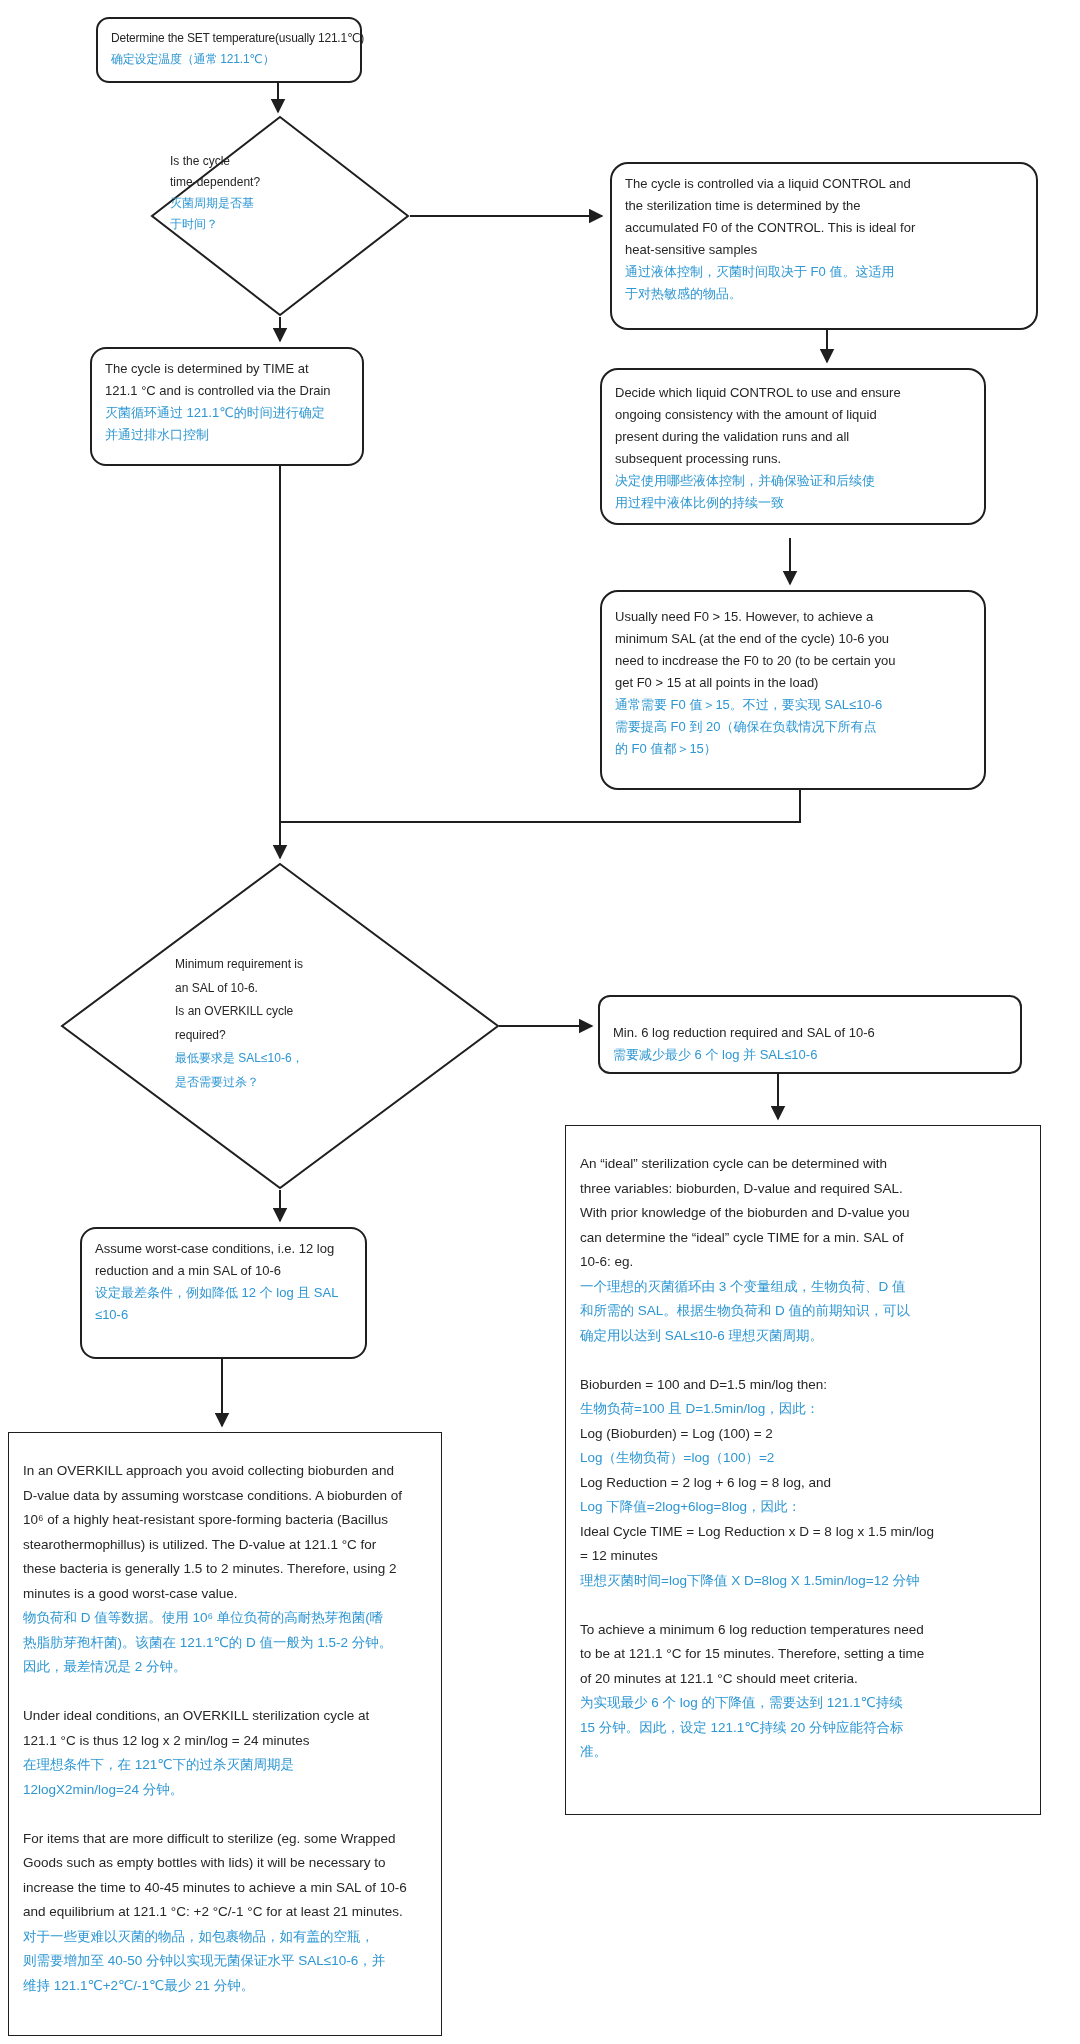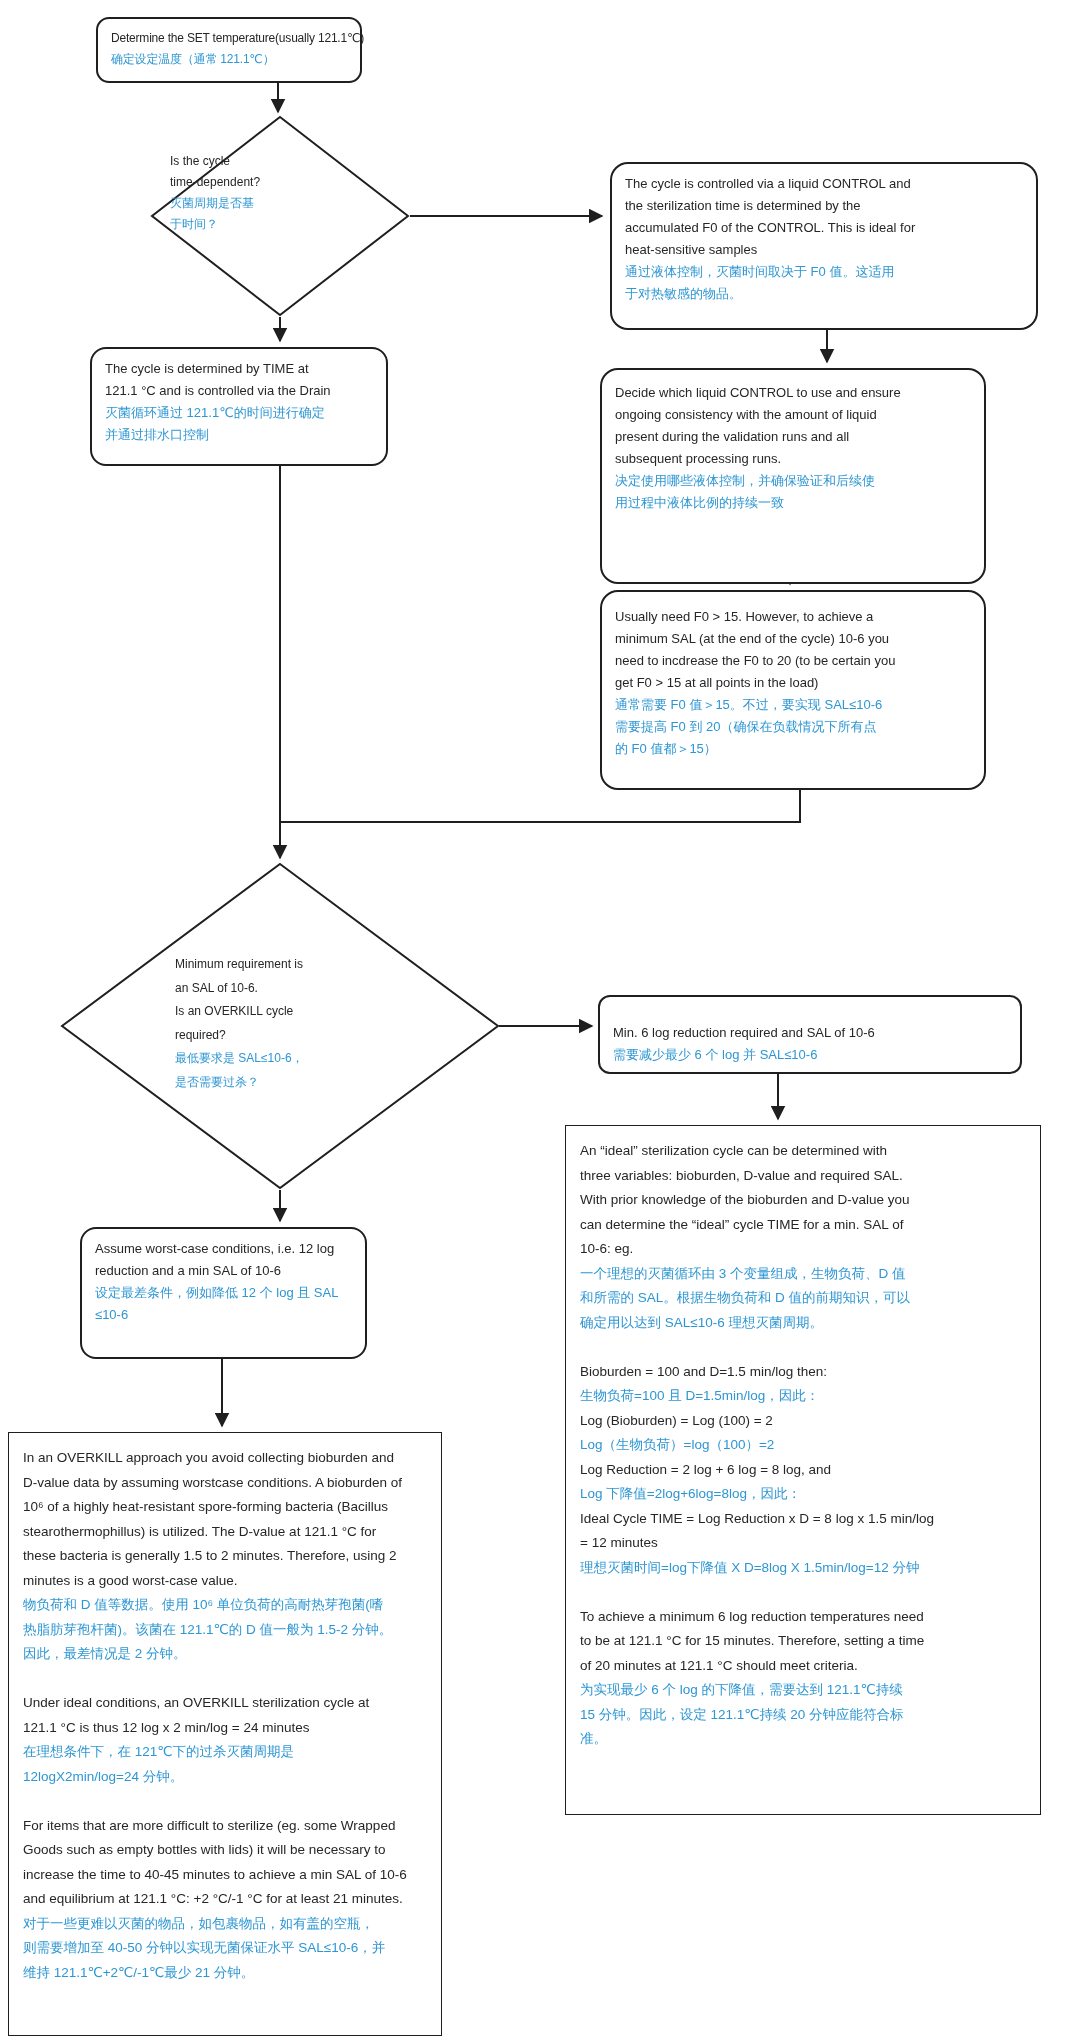--- a/index.html
+++ b/index.html
@@ -14,21 +14,21 @@
     position:absolute;z-index:1;background:#ffffff;
     border:2px solid #1f1f1f;box-sizing:border-box;
     font-size:13px;line-height:22px;padding:9px 13px;
   }
   .round{border-radius:16px;}
   .rect{border:1.6px solid #1f1f1f;border-radius:0;}
   .dtext{
     position:absolute;z-index:2;background:transparent;border:none;
     font-size:12px;line-height:21px;padding:0;
   }
-  .big{font-size:13.5px;line-height:24.5px;padding:13px 14px;}
+  .big{font-size:13.5px;line-height:24.5px;padding:26px 14px;}
   .ln{white-space:nowrap;}
   .ln.zh{color:#2D96D3;}
   .ln.en{color:#262626;}
   .small .ln{font-size:12px;letter-spacing:-0.2px;line-height:21px;}
 </style>
 </head>
 <body>
 
 <div id="canvas">
 
@@ -69,28 +69,28 @@
 
   <div class="node round" style="left:610px;top:130px;width:428px;height:168px;border-radius:18px;margin-top:32px;">
       <div class="ln en">The cycle is controlled via a liquid CONTROL and</div>
       <div class="ln en">the sterilization time is determined by the</div>
       <div class="ln en">accumulated F0 of the CONTROL. This is ideal for</div>
       <div class="ln en">heat-sensitive samples</div>
       <div class="ln zh">通过液体控制，灭菌时间取决于 F0 值。这适用</div>
       <div class="ln zh">于对热敏感的物品。</div>
     </div>
 
-  <div class="node round" style="left:90px;top:347px;width:298px;height:119px;border-radius:16px;">
+  <div class="node round" style="left:90px;top:347px;width:274px;height:119px;border-radius:16px;">
       <div class="ln en">The cycle is determined by TIME at</div>
       <div class="ln en">121.1 °C and is controlled via the Drain</div>
       <div class="ln zh">灭菌循环通过 121.1℃的时间进行确定</div>
       <div class="ln zh">并通过排水口控制</div>
     </div>
 
-  <div class="node round" style="left:600px;top:368px;width:386px;height:216px;border-radius:18px;padding-top:12px;">
+  <div class="node round" style="left:600px;top:368px;width:386px;height:157px;border-radius:18px;padding-top:12px;">
       <div class="ln en">Decide which liquid CONTROL to use and ensure</div>
       <div class="ln en">ongoing consistency with the amount of liquid</div>
       <div class="ln en">present during the validation runs and all</div>
       <div class="ln en">subsequent processing runs.</div>
       <div class="ln zh">决定使用哪些液体控制，并确保验证和后续使</div>
       <div class="ln zh">用过程中液体比例的持续一致</div>
     </div>
 
   <div class="node round" style="left:600px;top:590px;width:386px;height:200px;border-radius:18px;padding-top:14px;">
       <div class="ln en">Usually need F0 &gt; 15. However, to achieve a</div>

